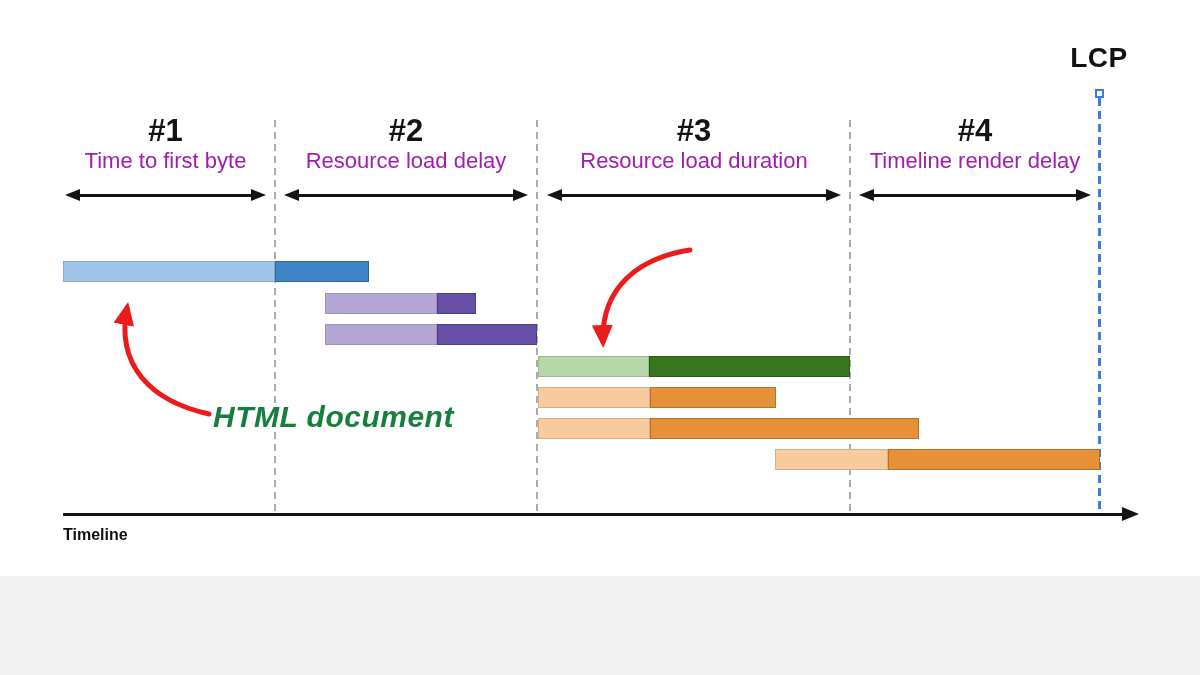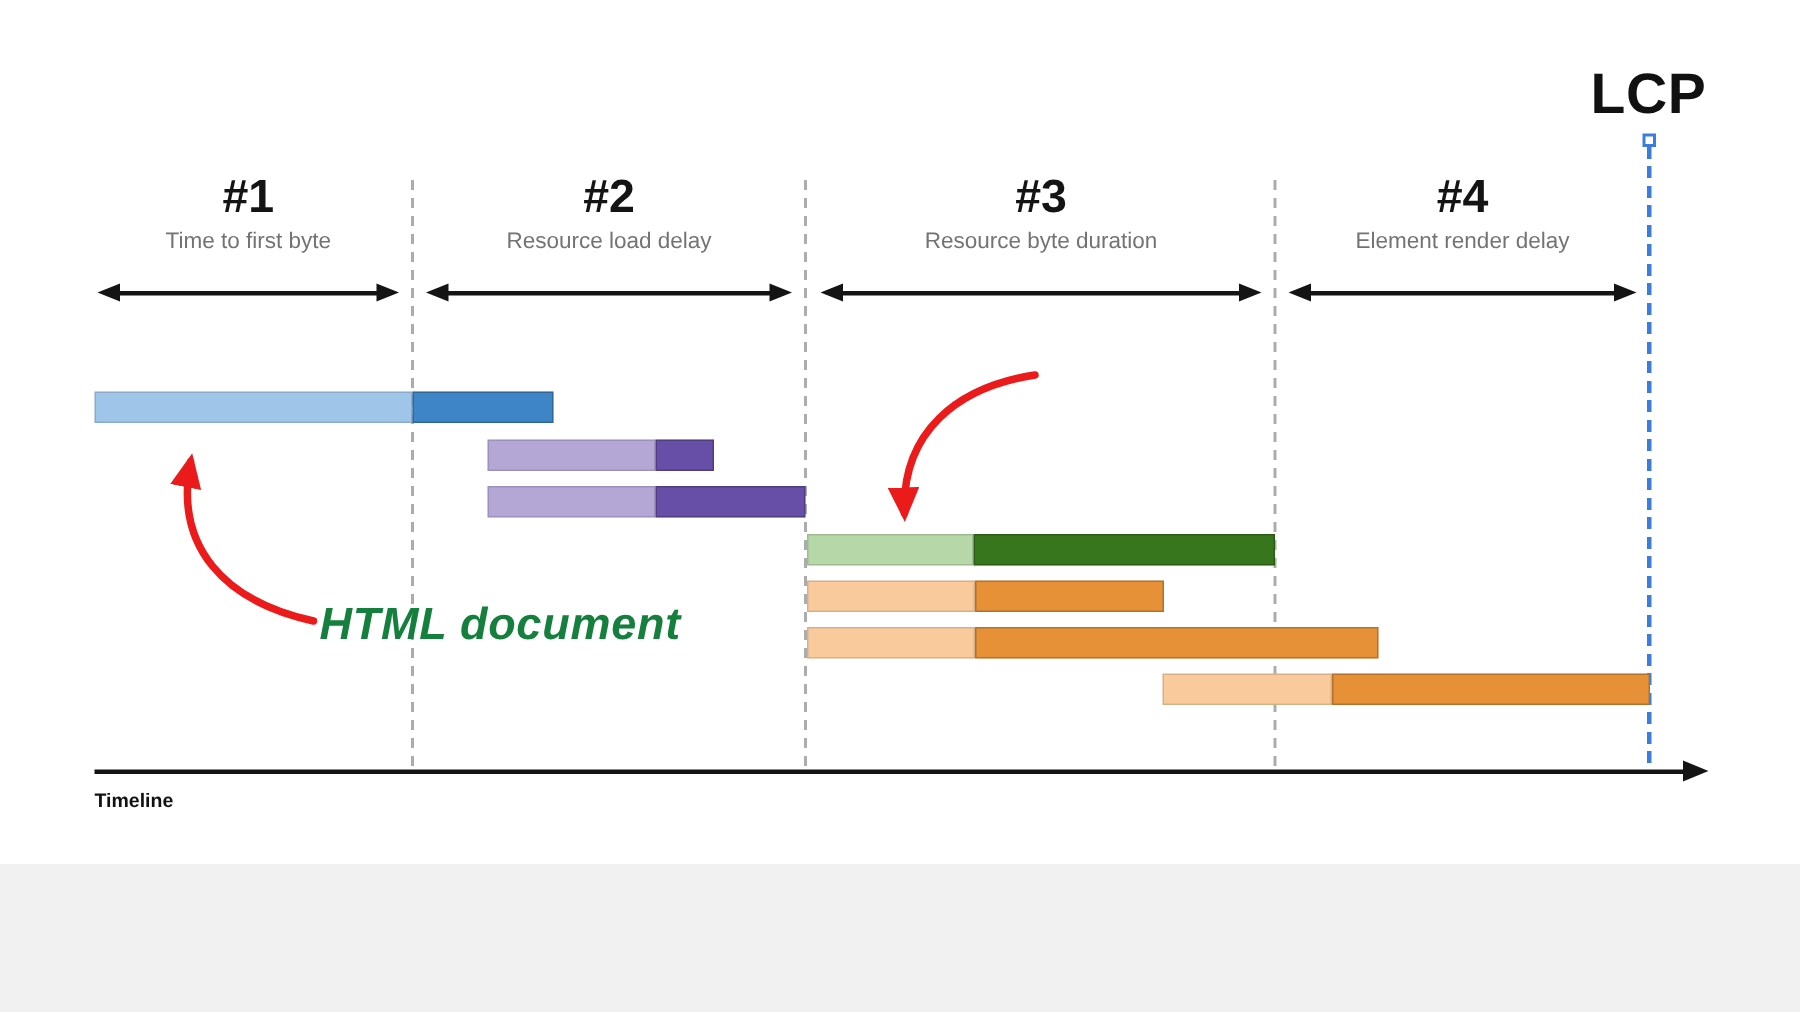--- a/index.html
+++ b/index.html
@@ -2,44 +2,44 @@
 <html><head>
 <meta charset="utf-8">
 <style>
   html,body{margin:0;padding:0;background:#fff;}
   .canvas{
     position:relative;width:1200px;height:675px;overflow:hidden;background:#ffffff;
     font-family:"Liberation Sans",sans-serif;color:#1a1a1a;
   }
   
   .lcp-label{position:absolute;top:42px;width:90px;text-align:center;
-    font-size:38px;font-weight:700;letter-spacing:.5px;color:#111;}
+    font-size:28px;font-weight:700;letter-spacing:.5px;color:#111;}
   .lcp-marker{position:absolute;top:89px;width:5px;height:5px;background:#fff;border:2px solid;}
   .lcp-line{position:absolute;top:98px;width:3px;height:417px;}
   
   .divider{position:absolute;top:120px;width:2px;height:395px;}
   
   .phase{position:absolute;top:114px;height:86px;text-align:center;}
   .phase-number{font-size:31px;font-weight:700;line-height:34px;color:#141414;}
-  .phase-label{font-size:15px;line-height:22px;margin-top:2px;color:#737373;}
+  .phase-label{font-size:22px;line-height:22px;margin-top:2px;color:#a21caf;}
   .harrow{position:absolute;left:2px;right:2px;top:75px;height:13px;}
   .harrow .line{position:absolute;left:6px;right:6px;top:5px;height:2.5px;background:#141414;}
   .ah{position:absolute;top:0;width:0;height:0;border-top:6.5px solid transparent;border-bottom:6.5px solid transparent;}
   .ah.left{left:0;border-right:15px solid #141414;}
   .ah.right{right:0;border-left:15px solid #141414;}
   
   .bar{position:absolute;height:21px;display:flex;}
   .bar .seg{height:100%;box-sizing:border-box;}
   .bar .seg.light{border:1px solid rgba(0,0,0,.13);}
   .bar .seg.dark{border:1px solid rgba(0,0,0,.22);flex:1;}
   
   .axis-line{position:absolute;left:63px;top:513px;width:1061px;height:2.5px;background:#141414;}
   .axis-arrowhead{position:absolute;left:1122px;top:507px;width:0;height:0;
     border-top:7.5px solid transparent;border-bottom:7.5px solid transparent;border-left:17px solid #141414;}
-  .timeline-label{position:absolute;left:63px;top:526px;font-size:13px;font-weight:700;color:#111;}
+  .timeline-label{position:absolute;left:63px;top:526px;font-size:16px;font-weight:700;color:#111;}
   
   .annotation{position:absolute;font-size:30px;font-weight:700;font-style:italic;letter-spacing:.5px;white-space:nowrap;}
   .annotation.html-document{left:213px;top:400px;}
   .annotation.image-resource{left:699px;top:238px;}
   .arrow-overlay{position:absolute;left:0;top:0;pointer-events:none;}
   
   .legend-band{position:absolute;left:0;top:576px;width:1200px;height:99px;background:#F1F1F1;}
 </style>
 </head>
 <body>
@@ -69,30 +69,30 @@
         <div class="phase-number">#2</div>
         <div class="phase-label">Resource load delay</div>
         <div class="harrow">
           <div class="line"></div>
           <div class="ah left"></div>
           <div class="ah right"></div>
         </div>
       </div>
       <div class="phase" style="left: 545px; width: 298px;">
         <div class="phase-number">#3</div>
-        <div class="phase-label">Resource byte duration</div>
+        <div class="phase-label">Resource load duration</div>
         <div class="harrow">
           <div class="line"></div>
           <div class="ah left"></div>
           <div class="ah right"></div>
         </div>
       </div>
       <div class="phase" style="left: 857px; width: 236px;">
         <div class="phase-number">#4</div>
-        <div class="phase-label">Element render delay</div>
+        <div class="phase-label">Timeline render delay</div>
         <div class="harrow">
           <div class="line"></div>
           <div class="ah left"></div>
           <div class="ah right"></div>
         </div>
       </div>
     </div>
   <div id="bars">
       <div class="bar" style="left: 63px; top: 261px; width: 306px;">
         <div class="seg light" style="width: 212px; background: rgb(159, 197, 232);"></div>

